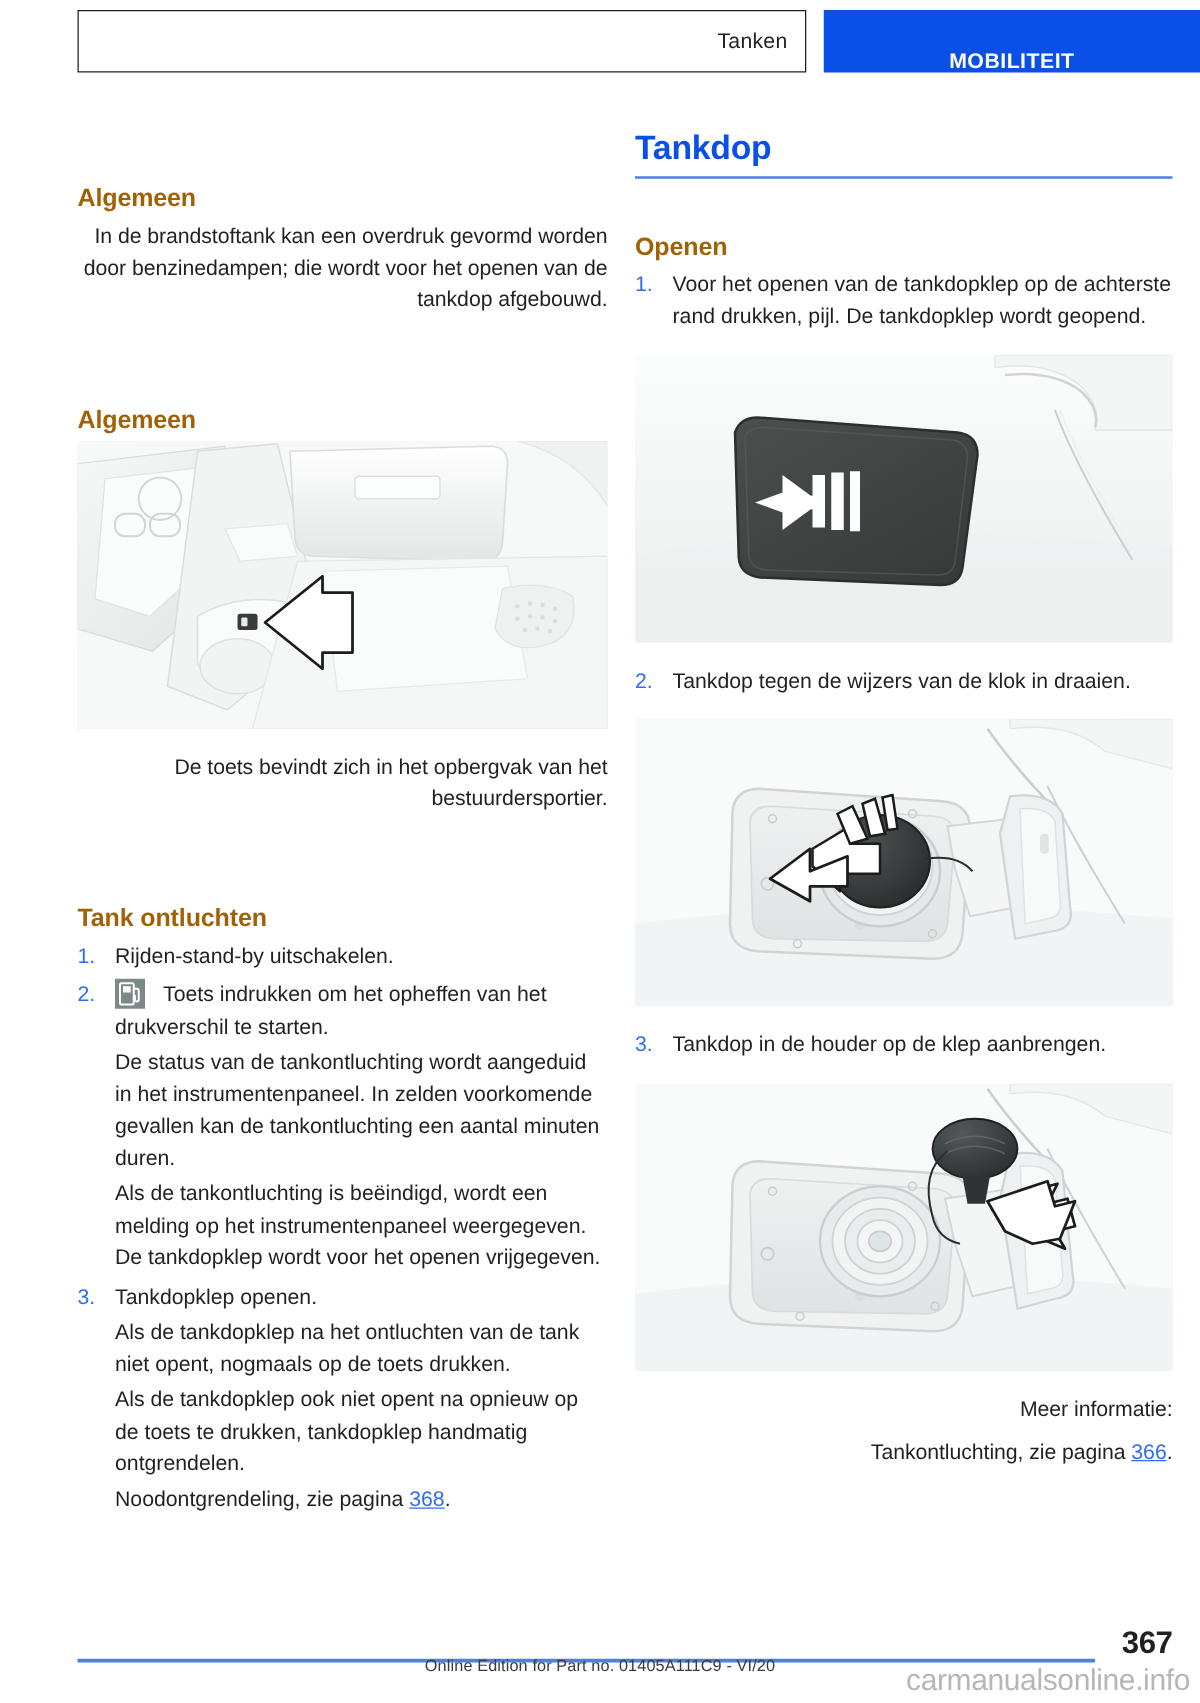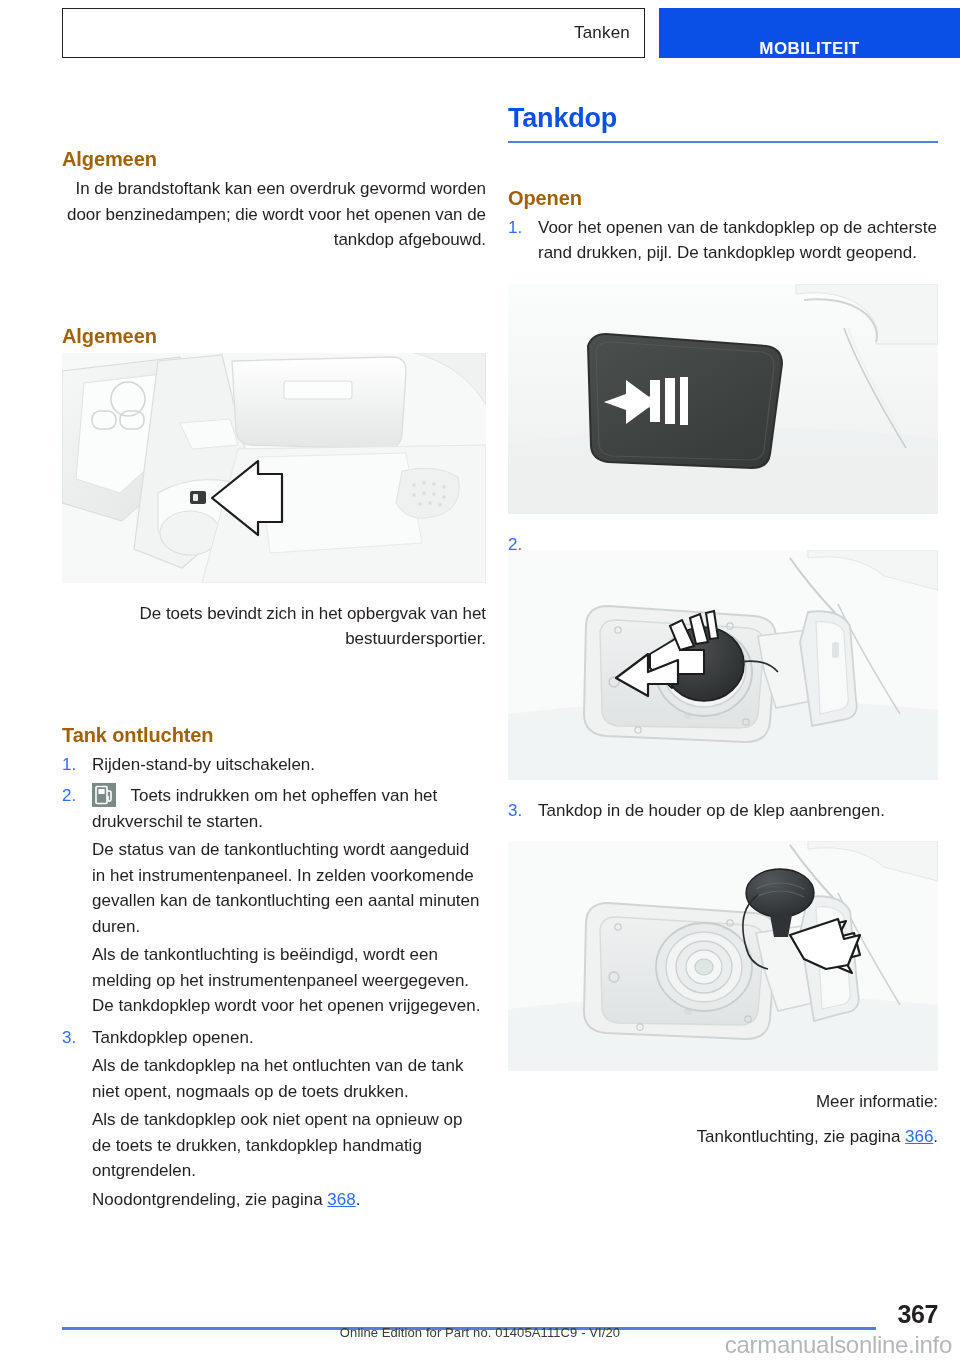--- a/index.html
+++ b/index.html
@@ -366,20 +366,21 @@
 
         <path d="M146 98 L146 112 L96 118 L146 124 L146 138 Z" fill="#ffffff"></path>
       </svg>
     </div>
 
     <div class="spacer-md"></div>
 
     <ol class="steps">
       <li>
         <span class="num">2.</span>
+        <span>Tankdop tegen de wijzers van de klok in draaien.</span>
       </li>
     </ol>
 
     <div class="spacer-md"></div>
 
     <div class="illus illus-2">
       <div class="bg-soft"></div>
       <svg width="430" height="230" viewBox="0 0 430 230" style="position:absolute;left:0;top:0">
         <defs>
           <radialGradient id="cap3" cx="0.35" cy="0.3" r="0.85">

